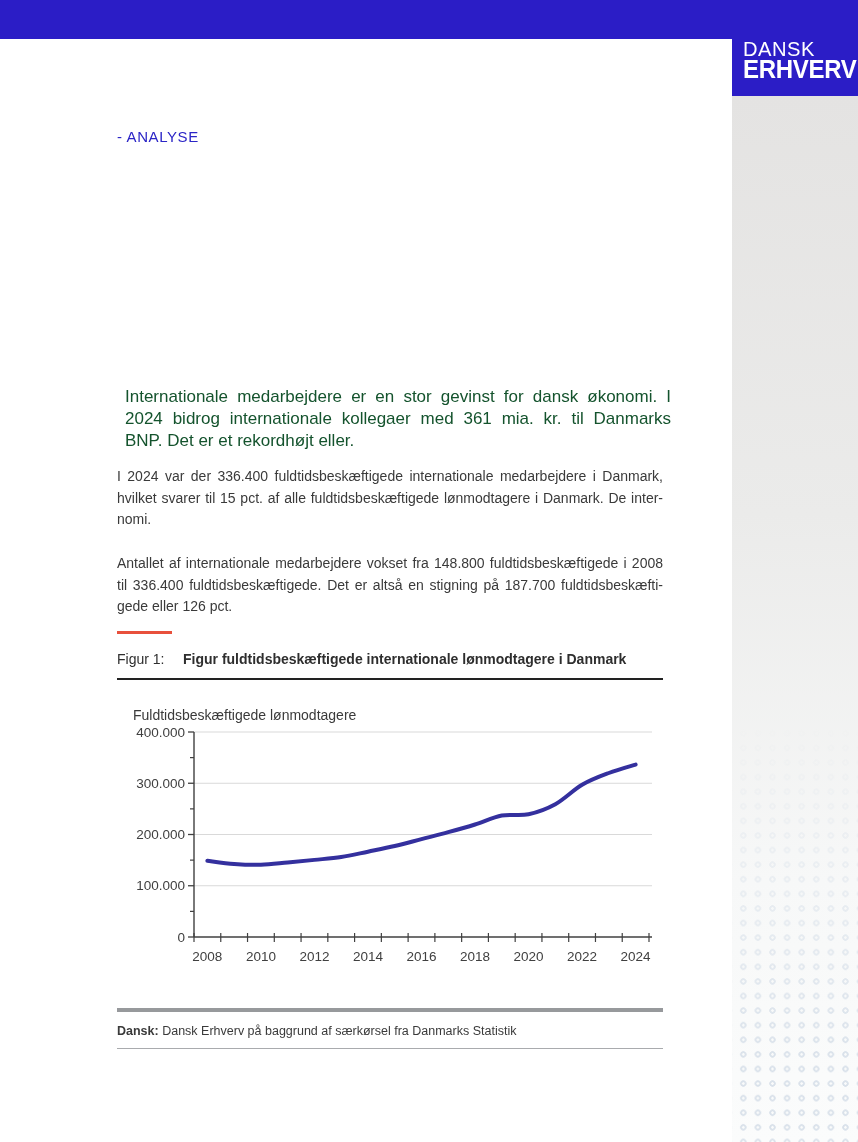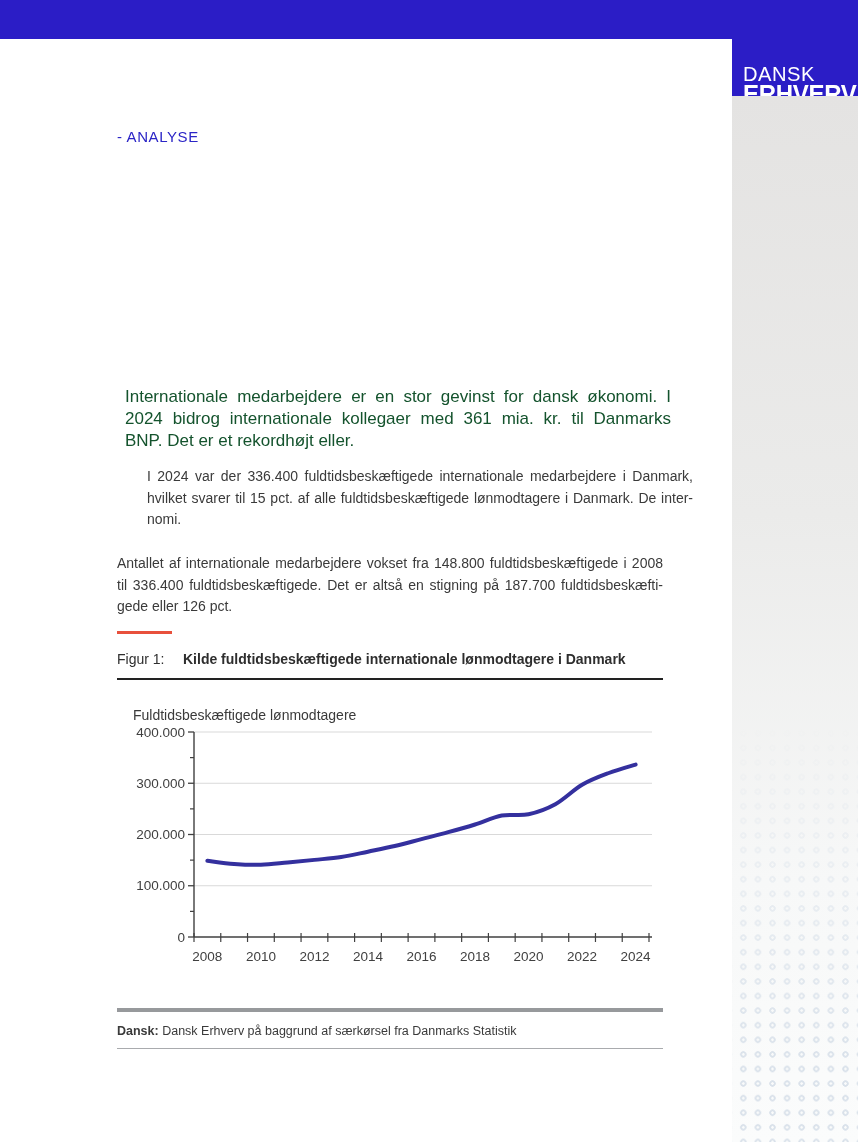--- a/index.html
+++ b/index.html
@@ -2,40 +2,40 @@
 <html><head>
 <meta charset="utf-8">
 <style>
   * { margin:0; padding:0; box-sizing:border-box; }
   html,body { background:#ffffff; }
   body { font-family:"Liberation Sans", sans-serif; }
   .page { position:relative; width:858px; height:1142px; background:#ffffff; overflow:hidden; margin:0 auto; }
 
   
   .topbar { position:absolute; left:0; top:0; width:858px; height:39px; background:#2b1dc6; }
-  .logo-box { position:absolute; left:732px; top:0; width:126px; height:96px; background:#2b1dc6; color:#ffffff; padding:40px 0 0 11px; overflow:hidden;margin-top:25px; }
+  .logo-box { position:absolute; left:732px; top:0; width:126px; height:96px; background:#2b1dc6; color:#ffffff; padding:40px 0 0 11px; overflow:hidden; }
   .logo-l1 { font-size:21px; font-weight:500; letter-spacing:0.5px; line-height:18px; transform:scaleX(0.96); transform-origin:left; }
   .logo-l2 { font-size:25px; font-weight:700; letter-spacing:-0.3px; line-height:23px; transform:scaleX(0.96); transform-origin:left; }
 
   
   .sidebar { position:absolute; left:732px; top:96px; width:126px; height:1046px; background:linear-gradient(to bottom, #e4e3e2 0%, #ebebea 40%, #f7f8f8 75%, #fbfcfc 100%); }
   .dots { position:absolute; left:0; right:0; bottom:0; height:420px;
     background-image: radial-gradient(circle, rgba(219,226,234,0) 0px, rgba(219,226,234,0) 1.1px, #d9e1ea 1.5px, #d9e1ea 2.9px, rgba(219,226,234,0) 3.4px);
     background-size:14.6px 14.6px; background-position:4px 4px;
     -webkit-mask-image:linear-gradient(to bottom, transparent 0%, rgba(0,0,0,.55) 45%, #000 80%);
     mask-image:linear-gradient(to bottom, transparent 0%, rgba(0,0,0,.55) 45%, #000 80%);
   }
 
   
   .content { position:absolute; left:117px; top:0; width:546px; height:1142px; }
   .kicker { position:absolute; left:0; top:128px; font-size:15px; font-weight:500; letter-spacing:0.6px; color:#2b25c6; }
   .headline { position:absolute; left:0; top:207px; width:560px; font-size:38px; line-height:45px; font-weight:700; letter-spacing:-0.6px; color:#2c20c6; }
   .lead { position:absolute; left:8px; top:386px; width:546px; font-size:17px; line-height:22px; font-weight:400; color:#14532d; }
   .bodytext { position:absolute; left:0; width:546px; font-size:14px; line-height:21.6px; font-weight:400; color:#3a3a3a; }
-  .para1 { top:466px;margin-left:30px; }
+  .para1 { top:466px; }
   .para2 { top:553px; }
   .jline { text-align:justify; text-align-last:justify; white-space:nowrap; }
   .jline:last-child { text-align-last:left; }
 
   .red-mark { position:absolute; left:0; top:631px; width:55px; height:3px; background:#e8503c; }
   .fig-caption { position:absolute; left:0; top:651px; width:546px; font-size:14px; color:#2e2e2e; }
   .fig-label { display:inline-block; width:66px; font-weight:400; }
   .fig-title { font-weight:700; }
   .caption-rule { position:absolute; left:0; top:678px; width:546px; height:2px; background:#222222; }
 
@@ -82,21 +82,21 @@
 
     <div class="bodytext para2">
         <div class="jline">Antallet af internationale medarbejdere vokset fra 148.800 fuldtidsbeskæftigede i 2008</div>
         <div class="jline">til 336.400 fuldtidsbeskæftigede. Det er altså en stigning på 187.700 fuldtidsbeskæfti-</div>
         <div class="jline">gede eller 126 pct.</div>
       </div>
 
     <div class="red-mark"></div>
 
     <div class="fig-caption">
-      <span class="fig-label">Figur 1:</span><span class="fig-title">Kilde fuldtidsbeskæftigede internationale lønmodtagere i Danmark</span>
+      <span class="fig-label">Figur 1:</span><span class="fig-title">Figur fuldtidsbeskæftigede internationale lønmodtagere i Danmark</span>
     </div>
     <div class="caption-rule"></div>
 
     <div class="chart-wrap" id="chart">
         <svg width="546" height="278" viewBox="0 0 546 278">
           <text x="16" y="19" font-size="14" fill="#3a3a3a" font-family="&quot;Liberation Sans&quot;, sans-serif">Fuldtidsbeskæftigede lønmodtagere</text>
           <line x1="71" y1="236" x2="77" y2="236" stroke="#404040" stroke-width="1.3"></line>
           <text x="68" y="240.5" font-size="13.5" fill="#404040" text-anchor="end" font-family="&quot;Liberation Sans&quot;, sans-serif">0</text>
           <line x1="77" y1="184.75" x2="535" y2="184.75" stroke="#d9d9d9" stroke-width="1"></line>
           <line x1="71" y1="184.75" x2="77" y2="184.75" stroke="#404040" stroke-width="1.3"></line>

